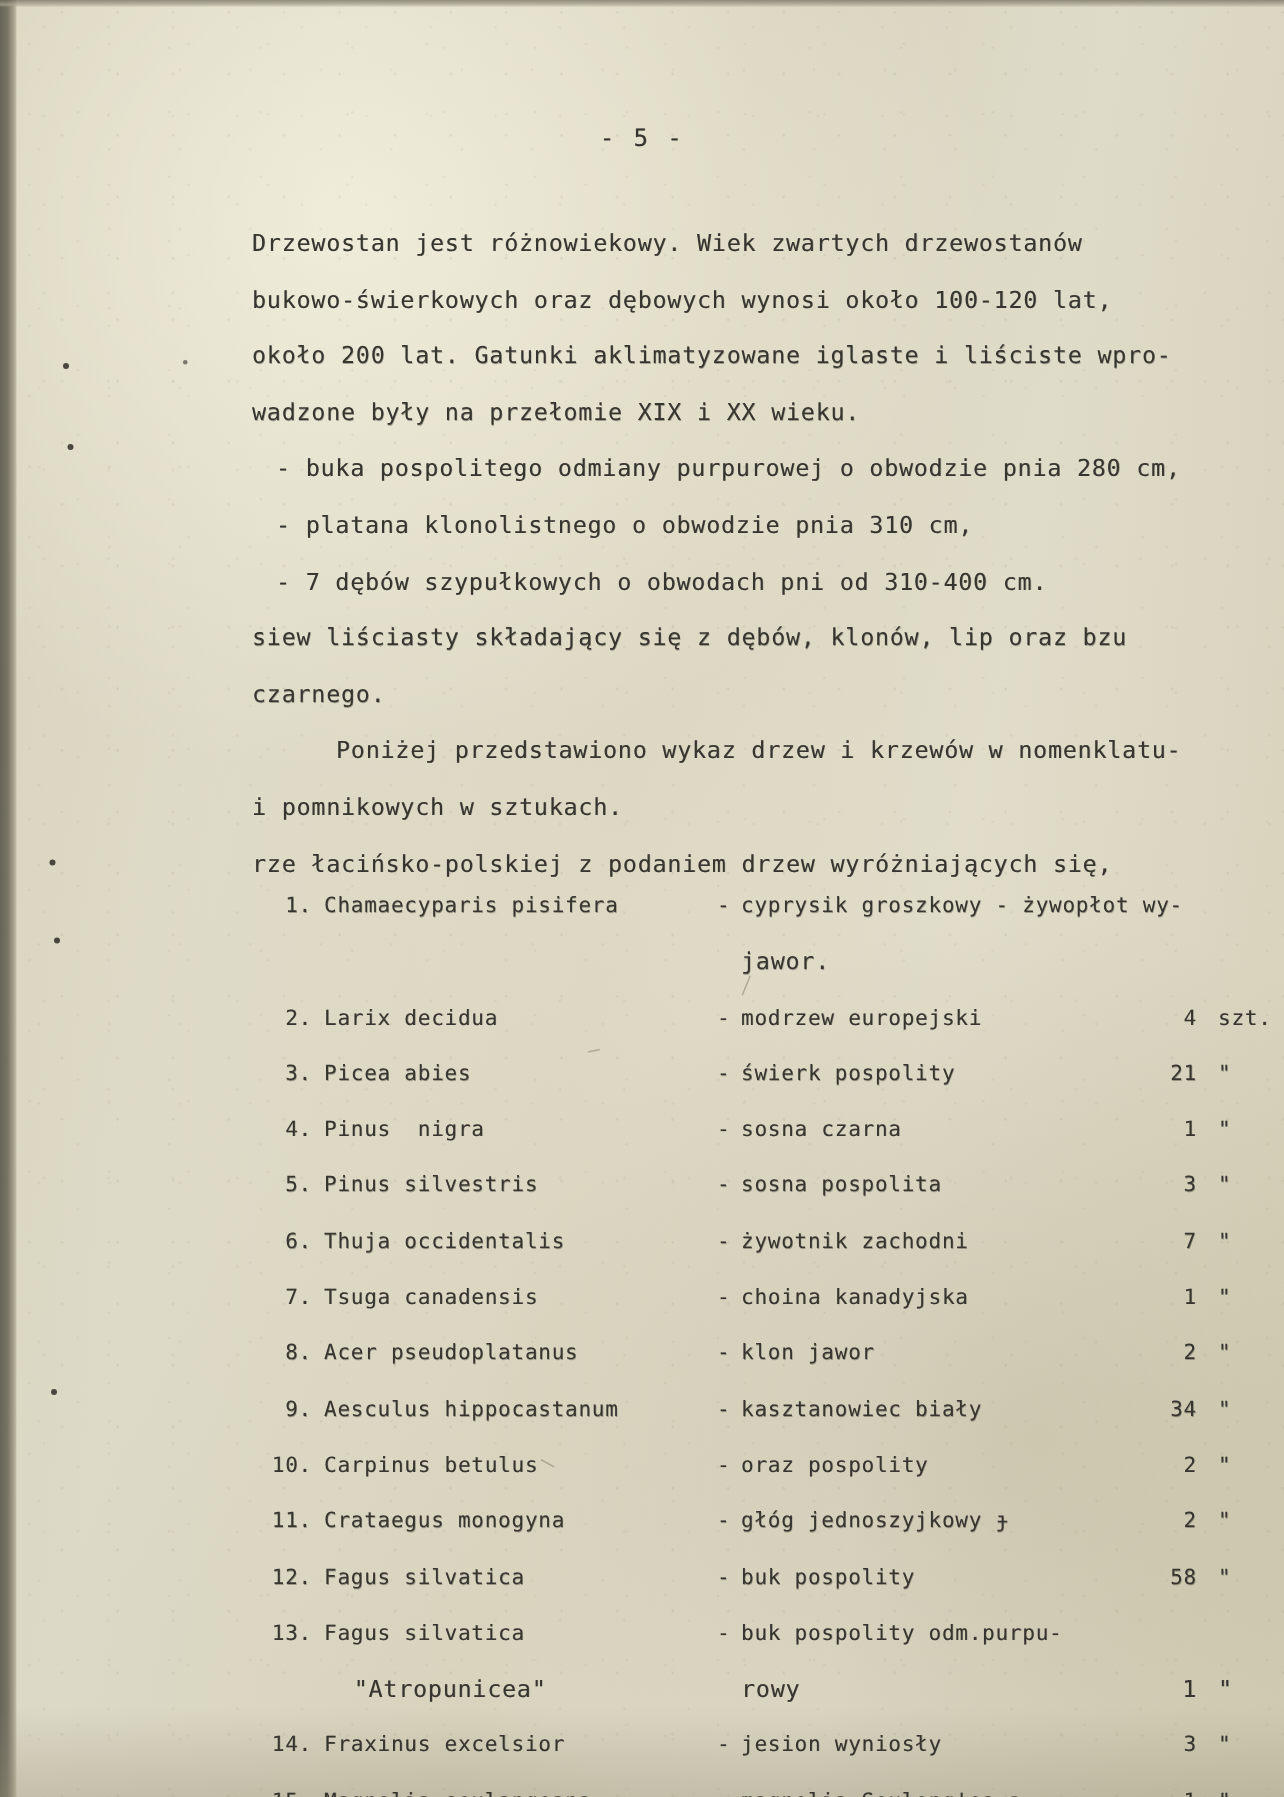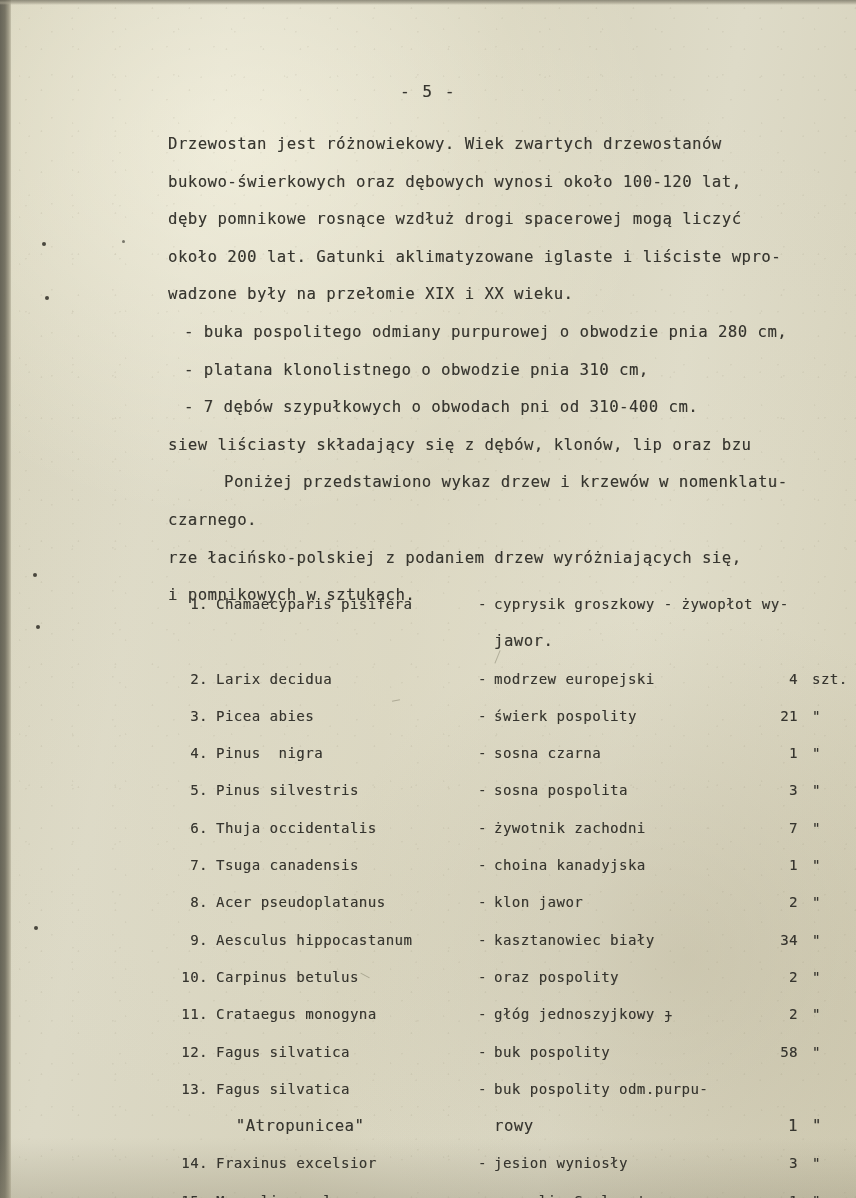--- a/index.html
+++ b/index.html
@@ -76,21 +76,21 @@
 
   #page-number {
     left: 0;
     top: 82px;
     width: 856px;
     text-align: center;
     font-size: 16px;
     letter-spacing: 1.6px;
   }
 
-  #body-block { position: absolute; left: 168px; top: 126px; width: 640px; }
+  #body-block { position: absolute; left: 168px; top: 144px; width: 640px; }
   .body-line {
     position: relative;
     height: 37.6px;
     line-height: 37.6px;
     white-space: pre;
     font-size: 15.6px;
     letter-spacing: 0.5px;
     color: #36352f;
     text-shadow: 0.35px 0.35px 0 rgba(60,58,48,0.4);
   }
@@ -199,31 +199,30 @@
 
   <div class="stray-mark" style="left:497px; top:650px; width:1.4px; height:14px; transform:rotate(22deg);"></div>
   <div class="stray-mark" style="left:360px; top:975px; width:10px; height:1.4px; transform:rotate(28deg);"></div>
   <div class="stray-mark" style="left:392px; top:700px; width:8px; height:1.2px; transform:rotate(-12deg);"></div>
 
   <div class="tw" id="page-number">- 5 -</div>
 
   <div id="body-block">
       <div class="body-line">Drzewostan jest różnowiekowy. Wiek zwartych drzewostanów</div>
       <div class="body-line">bukowo-świerkowych oraz dębowych wynosi około 100-120 lat,</div>
-      <div class="body-line">dęby pomnikowe rosnące wzdłuż drogi spacerowej mogą liczyć</div>
       <div class="body-line">około 200 lat. Gatunki aklimatyzowane iglaste i liściste wpro-</div>
       <div class="body-line">wadzone były na przełomie XIX i XX wieku.</div>
       <div class="body-line indent-bullet">- buka pospolitego odmiany purpurowej o obwodzie pnia 280 cm,</div>
       <div class="body-line indent-bullet">- platana klonolistnego o obwodzie pnia 310 cm,</div>
       <div class="body-line indent-bullet">- 7 dębów szypułkowych o obwodach pni od 310-400 cm.</div>
       <div class="body-line">siew liściasty składający się z dębów, klonów, lip oraz bzu</div>
+      <div class="body-line">czarnego.</div>
       <div class="body-line indent-para">Poniżej przedstawiono wykaz drzew i krzewów w nomenklatu-</div>
-      <div class="body-line">czarnego.</div>
+      <div class="body-line">i pomnikowych w sztukach.</div>
       <div class="body-line">rze łacińsko-polskiej z podaniem drzew wyróżniających się,</div>
-      <div class="body-line">i pomnikowych w sztukach.</div>
     </div>
 
   <div id="species-list">
       <div class="sp-row"><span class="sp-num">1.</span><span class="sp-latin">Chamaecyparis pisifera</span><span class="sp-dash">-</span><span class="sp-polish">cyprysik groszkowy - żywopłot wy-</span><span class="sp-count"></span><span class="sp-unit"></span></div>
       <div class="sp-cont"><span class="pad-num"></span><span class="pad-latin"></span><span class="pad-dash"></span><span class="pad-pol">jawor.</span></div>
       <div class="sp-row"><span class="sp-num">2.</span><span class="sp-latin">Larix decidua</span><span class="sp-dash">-</span><span class="sp-polish">modrzew europejski</span><span class="sp-count">4</span><span class="sp-unit">szt.</span></div>
       <div class="sp-row"><span class="sp-num">3.</span><span class="sp-latin">Picea abies</span><span class="sp-dash">-</span><span class="sp-polish">świerk pospolity</span><span class="sp-count">21</span><span class="sp-unit">"</span></div>
       <div class="sp-row"><span class="sp-num">4.</span><span class="sp-latin">Pinus  nigra</span><span class="sp-dash">-</span><span class="sp-polish">sosna czarna</span><span class="sp-count">1</span><span class="sp-unit">"</span></div>
       <div class="sp-row"><span class="sp-num">5.</span><span class="sp-latin">Pinus silvestris</span><span class="sp-dash">-</span><span class="sp-polish">sosna pospolita</span><span class="sp-count">3</span><span class="sp-unit">"</span></div>
       <div class="sp-row"><span class="sp-num">6.</span><span class="sp-latin">Thuja occidentalis</span><span class="sp-dash">-</span><span class="sp-polish">żywotnik zachodni</span><span class="sp-count">7</span><span class="sp-unit">"</span></div>

